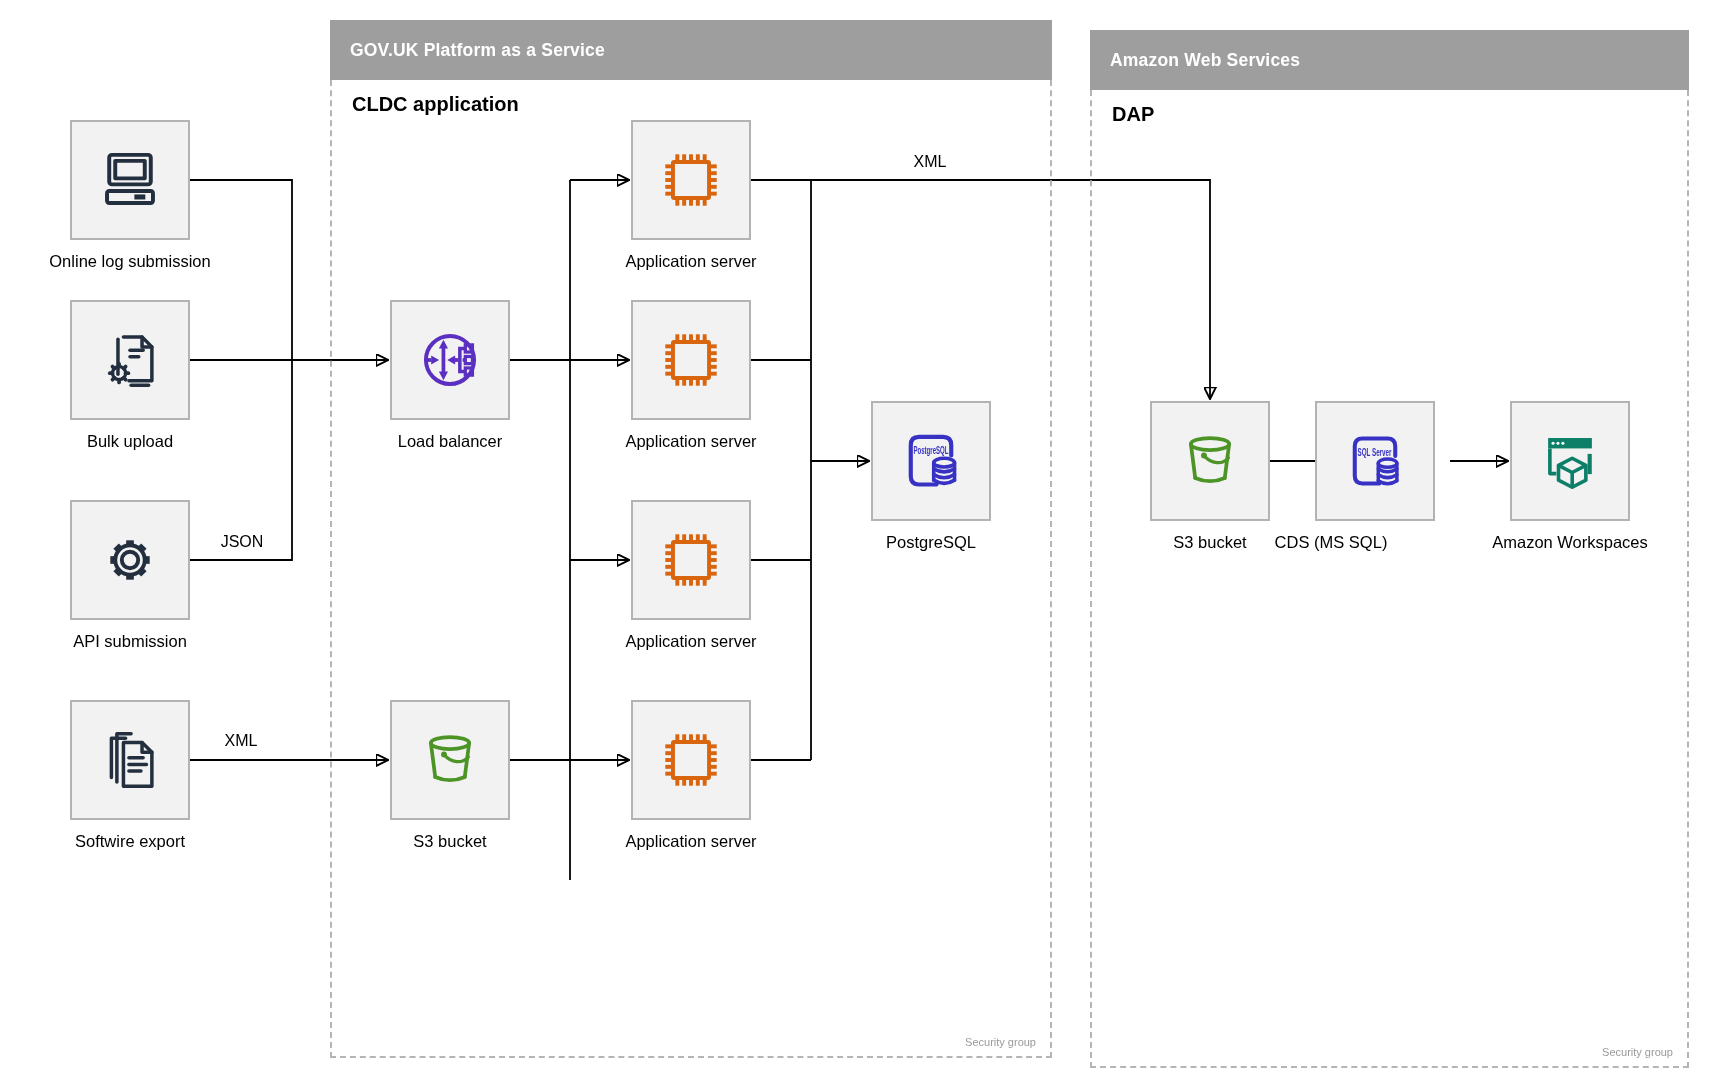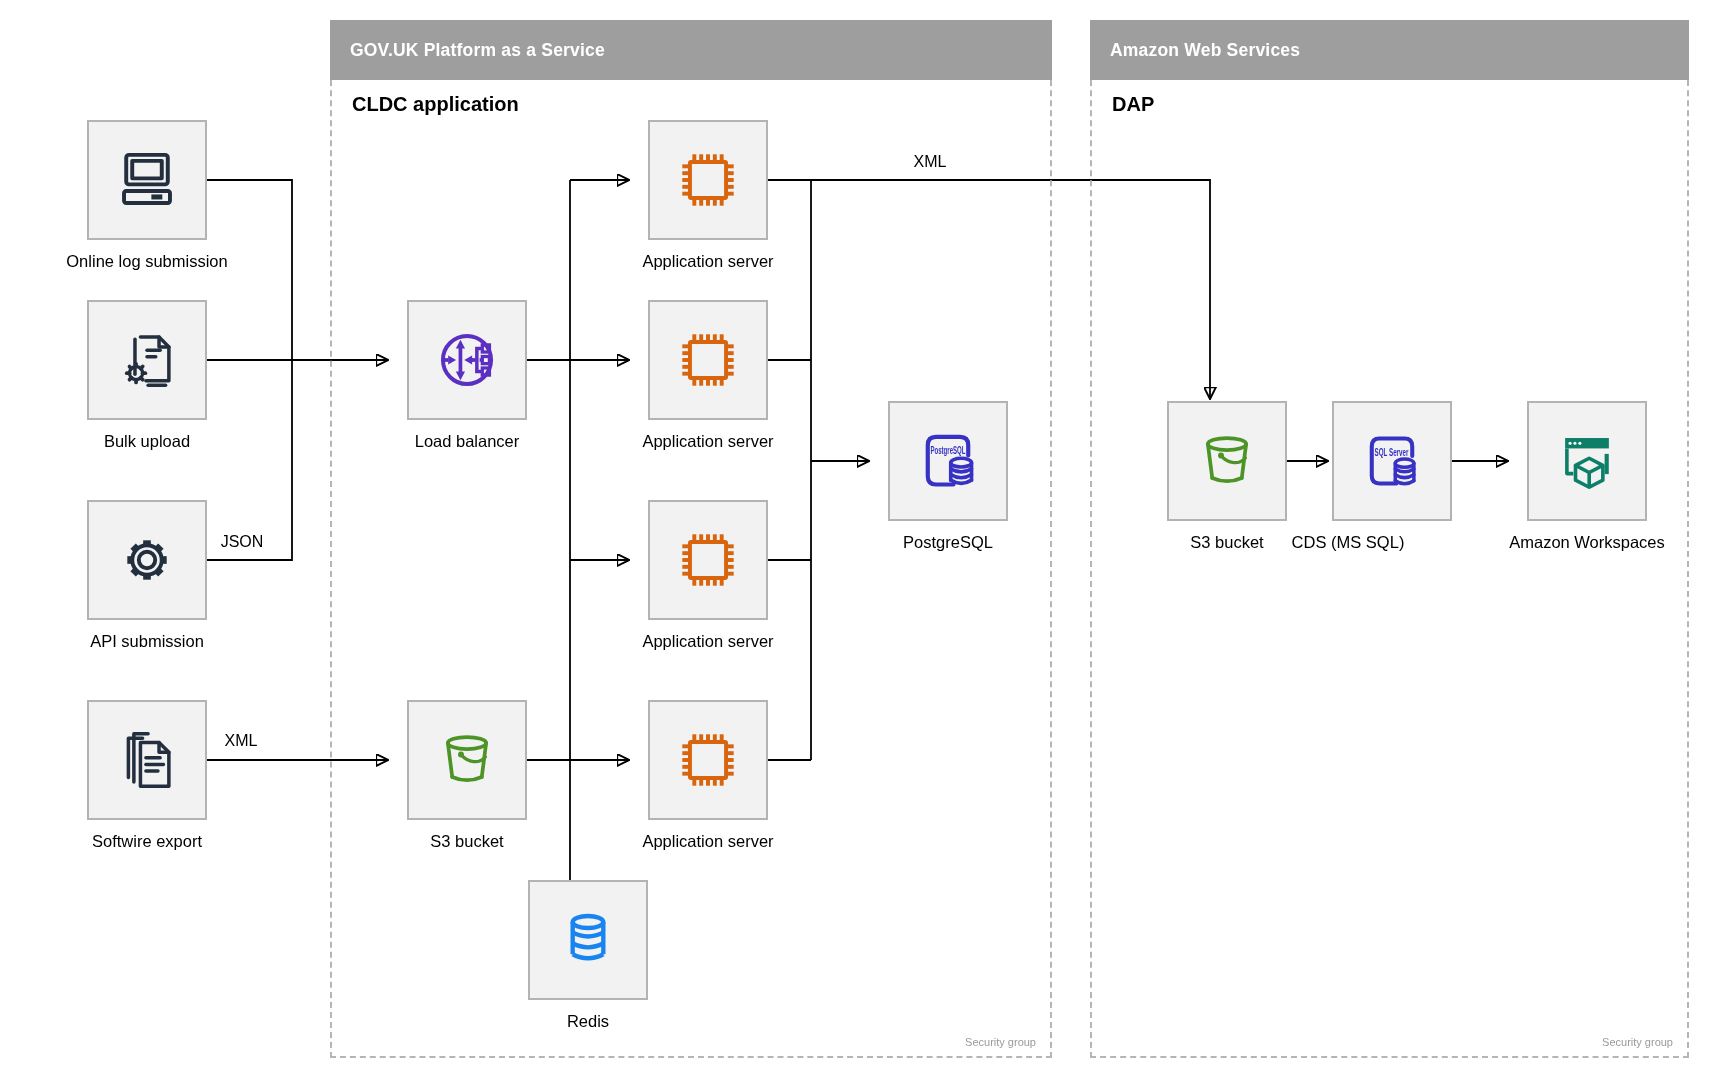--- a/index.html
+++ b/index.html
@@ -6,21 +6,21 @@
   .canvas{position:relative;width:1712px;height:1082px;background:#ffffff;
           font-family:"Liberation Sans",sans-serif;overflow:hidden;}
   svg.connectors{position:absolute;left:0;top:0;pointer-events:none;}
   svg.connectors path{stroke:#000;stroke-width:1.8px;fill:none;}
   .container{position:absolute;border:2px dashed #b5b5b5;box-sizing:border-box;}
   .container-header{position:absolute;left:-2px;top:-2px;right:-2px;height:60px;background:#9e9e9e;
           color:#fff;font-weight:bold;font-size:17.5px;display:flex;align-items:center;
           padding-left:20px;letter-spacing:.2px;}
   .container-sublabel{position:absolute;left:20px;top:71px;font-weight:bold;font-size:20px;color:#000;}
   .container-footer{position:absolute;right:14px;bottom:8px;font-size:11px;color:#9a9a9a;}
-  .node{position:absolute;margin-left:17px;}
+  .node{position:absolute;}
   .node .box{width:120px;height:120px;background:#f2f2f2;border:2px solid #b3b3b3;box-sizing:border-box;
           display:flex;align-items:center;justify-content:center;}
   .node .label{position:absolute;top:132px;left:60px;transform:translateX(-50%);
           white-space:nowrap;font-size:16.5px;color:#000;line-height:19px;}
   .edge-label{position:absolute;transform:translateX(-50%);font-size:16px;color:#000;
           white-space:nowrap;line-height:19px;}
   .ic{display:block;}
 </style>
 </head>
 <body>
@@ -52,21 +52,21 @@
   </svg>
 
   <div class="container" style="left:330px;top:20px;width:722px;height:1038px;">
     <div class="container-header">
       <span>GOV.UK Platform as a Service</span>
     </div>
     <div class="container-sublabel">CLDC application</div>
     <div class="container-footer">Security group</div>
   </div>
 
-  <div class="container" style="left:1090px;top:20px;width:599px;height:1038px;">
+  <div class="container" style="left:1090px;top:30px;width:599px;height:1038px;">
     <div class="container-header">
       <span>Amazon Web Services</span>
     </div>
     <div class="container-sublabel">DAP</div>
     <div class="container-footer">Security group</div>
   </div>
 
   <div class="edge-label" style="left:242px;top:532px;">JSON</div>
   <div class="edge-label" style="left:241px;top:731px;">XML</div>
   <div class="edge-label" style="left:930px;top:152px;">XML</div>
@@ -309,32 +309,20 @@
         <ellipse cx="44" cy="33.5" rx="9.5" ry="4" stroke-width="3.3"></ellipse>
         <path d="M34.5 33.5 V49.5 M53.5 33.5 V49.5" stroke-width="3.3"></path>
         <path d="M34.5 49.5 Q44 55.5 53.5 49.5" stroke-width="3.3"></path>
         <path d="M34.5 39 Q44 45 53.5 39" stroke-width="3.3"></path>
         <path d="M34.5 44.3 Q44 50.3 53.5 44.3" stroke-width="3.3"></path>
       </svg>
     </div>
     <div class="label">PostgreSQL</div>
   </div>
 
-  <div class="node" style="left:511px;top:880px;">
-    <div class="box">
-      <svg class="ic" width="70" height="70" viewBox="0 0 64 64" fill="none" stroke="#1884f0" stroke-width="4">
-        <ellipse cx="32" cy="15.5" rx="14" ry="5.5"></ellipse>
-        <path d="M18 15.5 V45 M46 15.5 V45"></path>
-        <path d="M18 45 Q32 52.5 46 45"></path>
-        <path d="M18 25 Q32 32.5 46 25"></path>
-        <path d="M18 35 Q32 42.5 46 35"></path>
-      </svg>
-    </div>
-    <div class="label">Redis</div>
-  </div>
 
   <div class="node" style="left:1150px;top:401px;">
     <div class="box">
       <svg class="ic" width="70" height="70" viewBox="0 0 64 64" fill="none" stroke="#4d9427" stroke-width="3.4" stroke-linecap="round">
         <ellipse cx="32" cy="16.5" rx="17.5" ry="5.5"></ellipse>
         <path d="M14.5 16.5 L18.5 47.5"></path>
         <path d="M49.5 16.5 L45.5 47.5"></path>
         <path d="M18.5 47.5 Q32 53.5 45.5 47.5"></path>
         <circle cx="26.5" cy="27" r="2.7" fill="#4d9427" stroke="none"></circle>
         <path d="M26.5 27 C33 35 43.5 35.5 48.8 29.2" stroke-width="3"></path>

